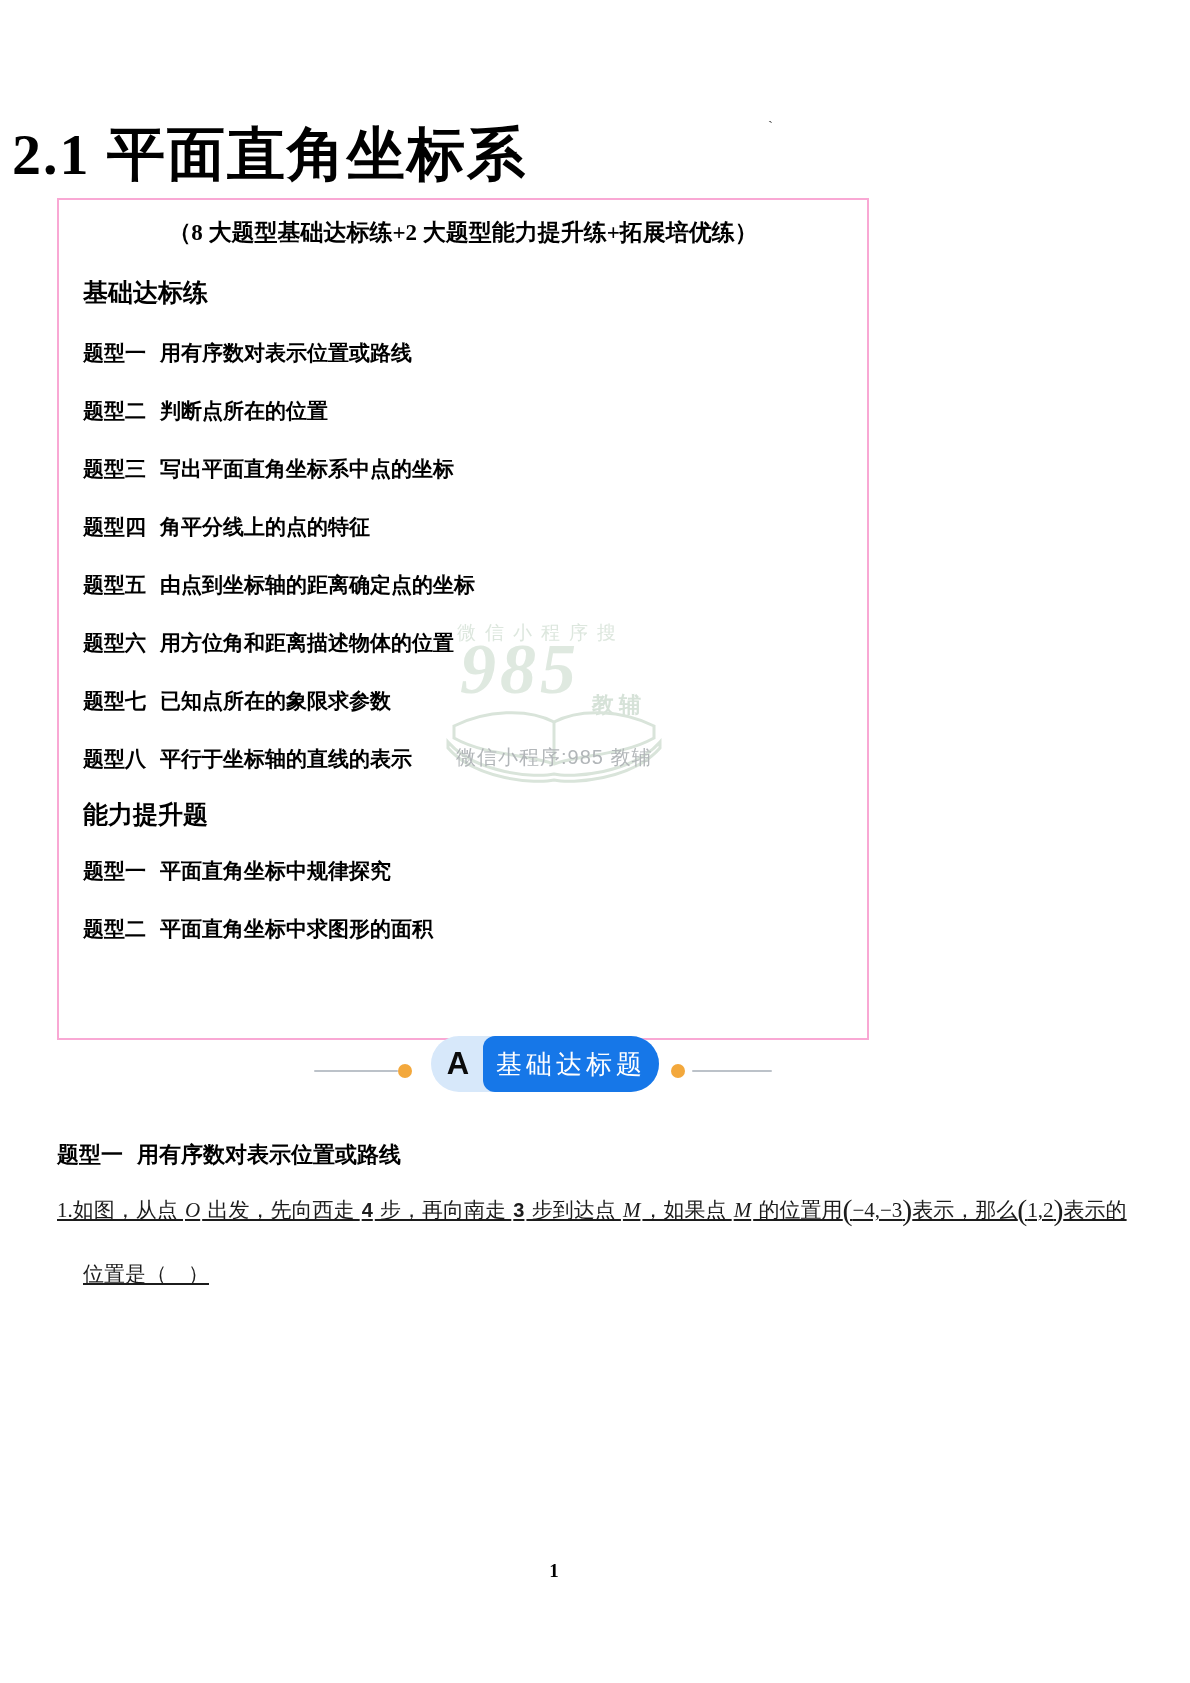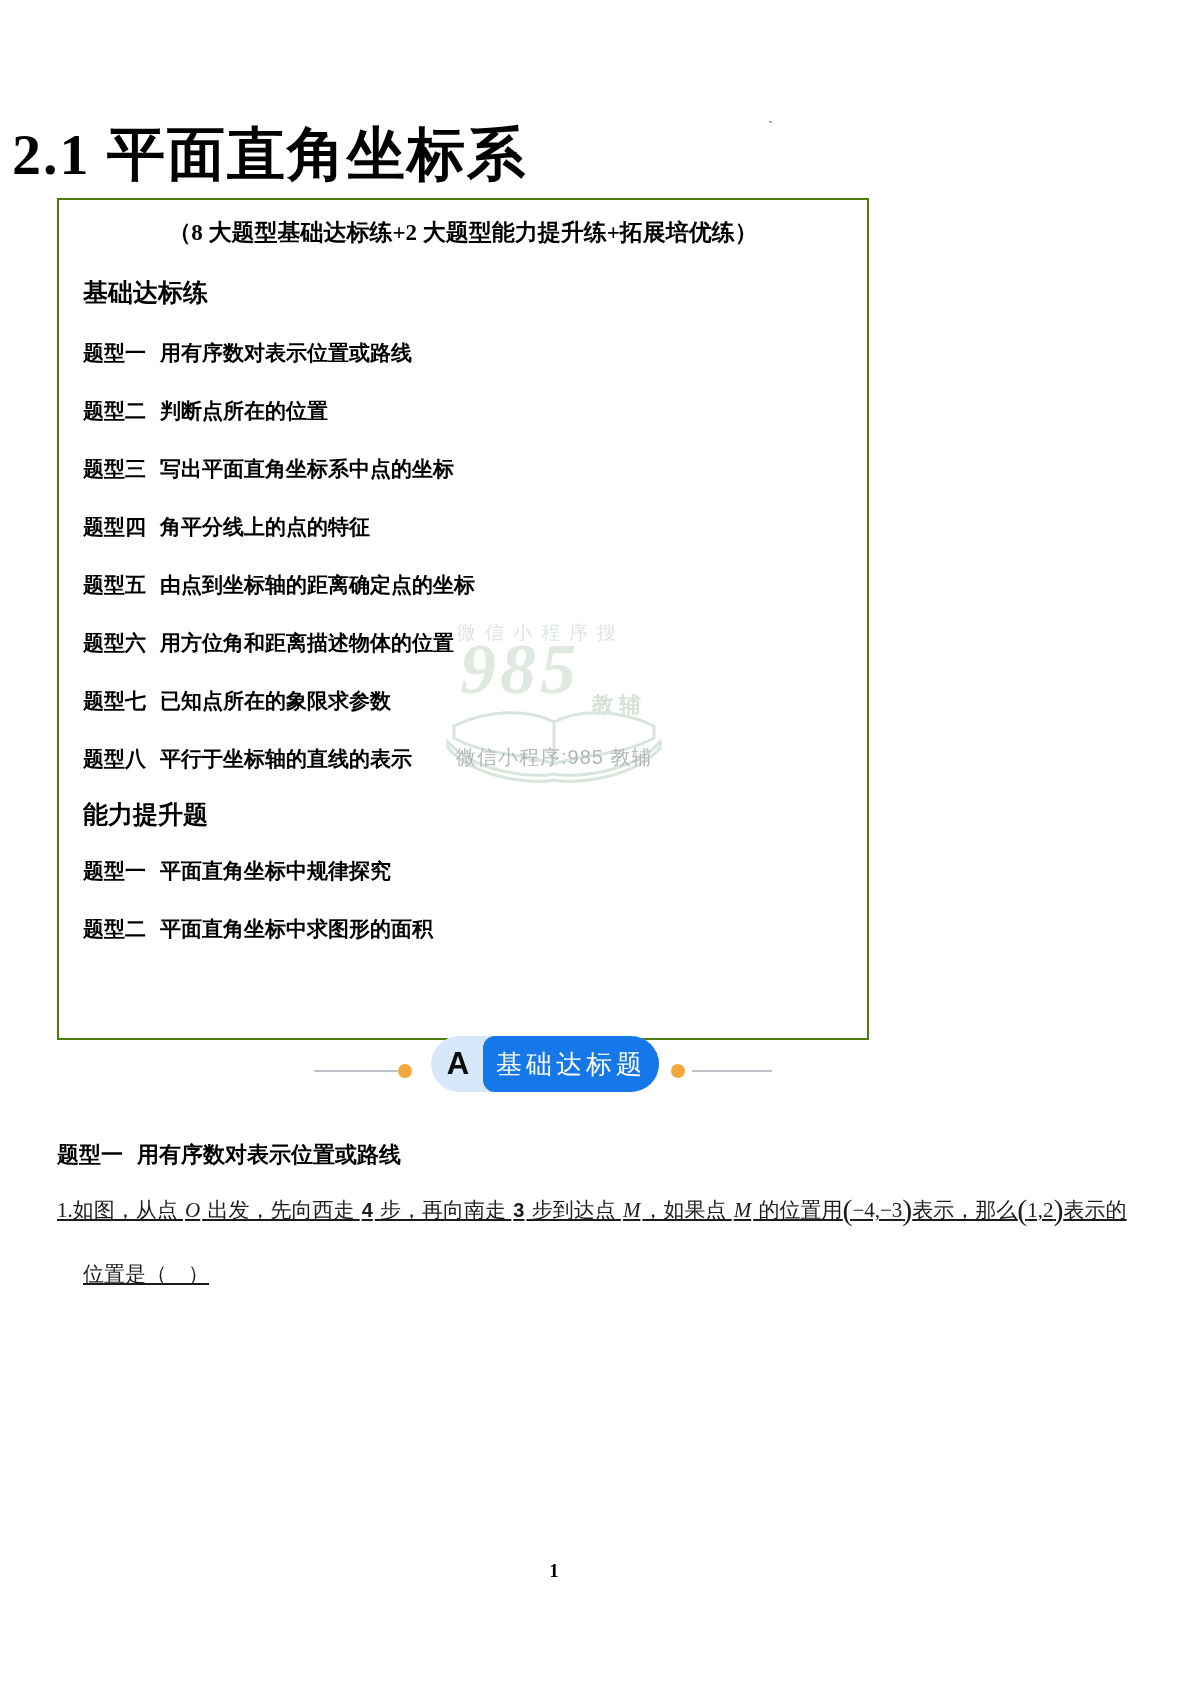--- a/index.html
+++ b/index.html
@@ -27,21 +27,21 @@
     position:absolute;
     left:768px; top:118px;
     font-size:15px;
     color:#444;
   }
   
   .overview-box{
     position:absolute;
     left:57px; top:198px;
     width:760px; height:774px;
-    border:2px solid #4d7c0f;
+    border:2px solid #f9a8d4;
     padding:16px 24px 48px 24px;
     background:transparent;
     z-index:2;
   }
   .box-subtitle{
     text-align:center;
     font-family:"Liberation Serif","DejaVu Serif",serif;
     font-size:23px;
     font-weight:bold;
     color:#000;

